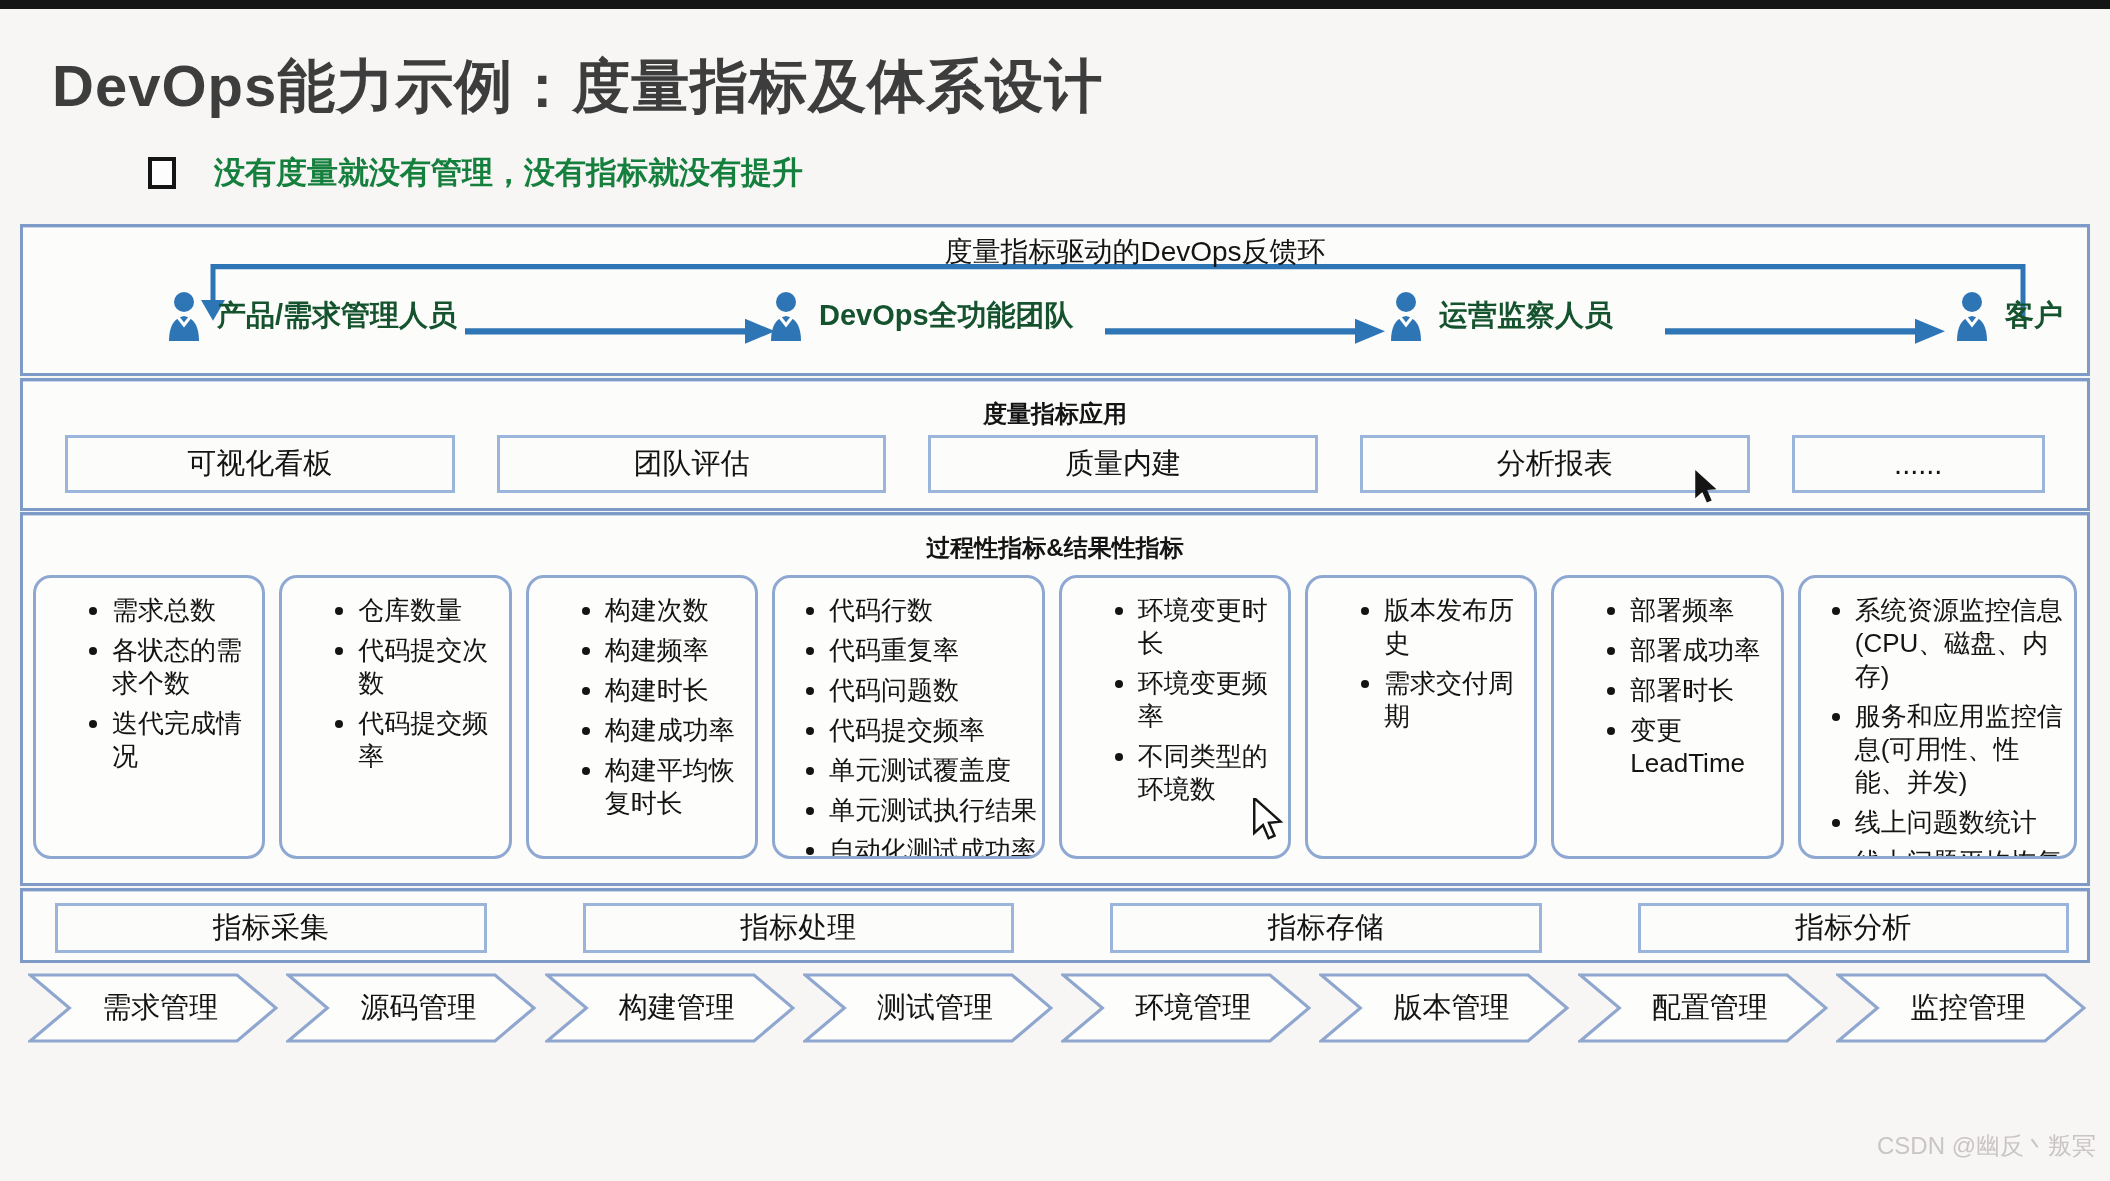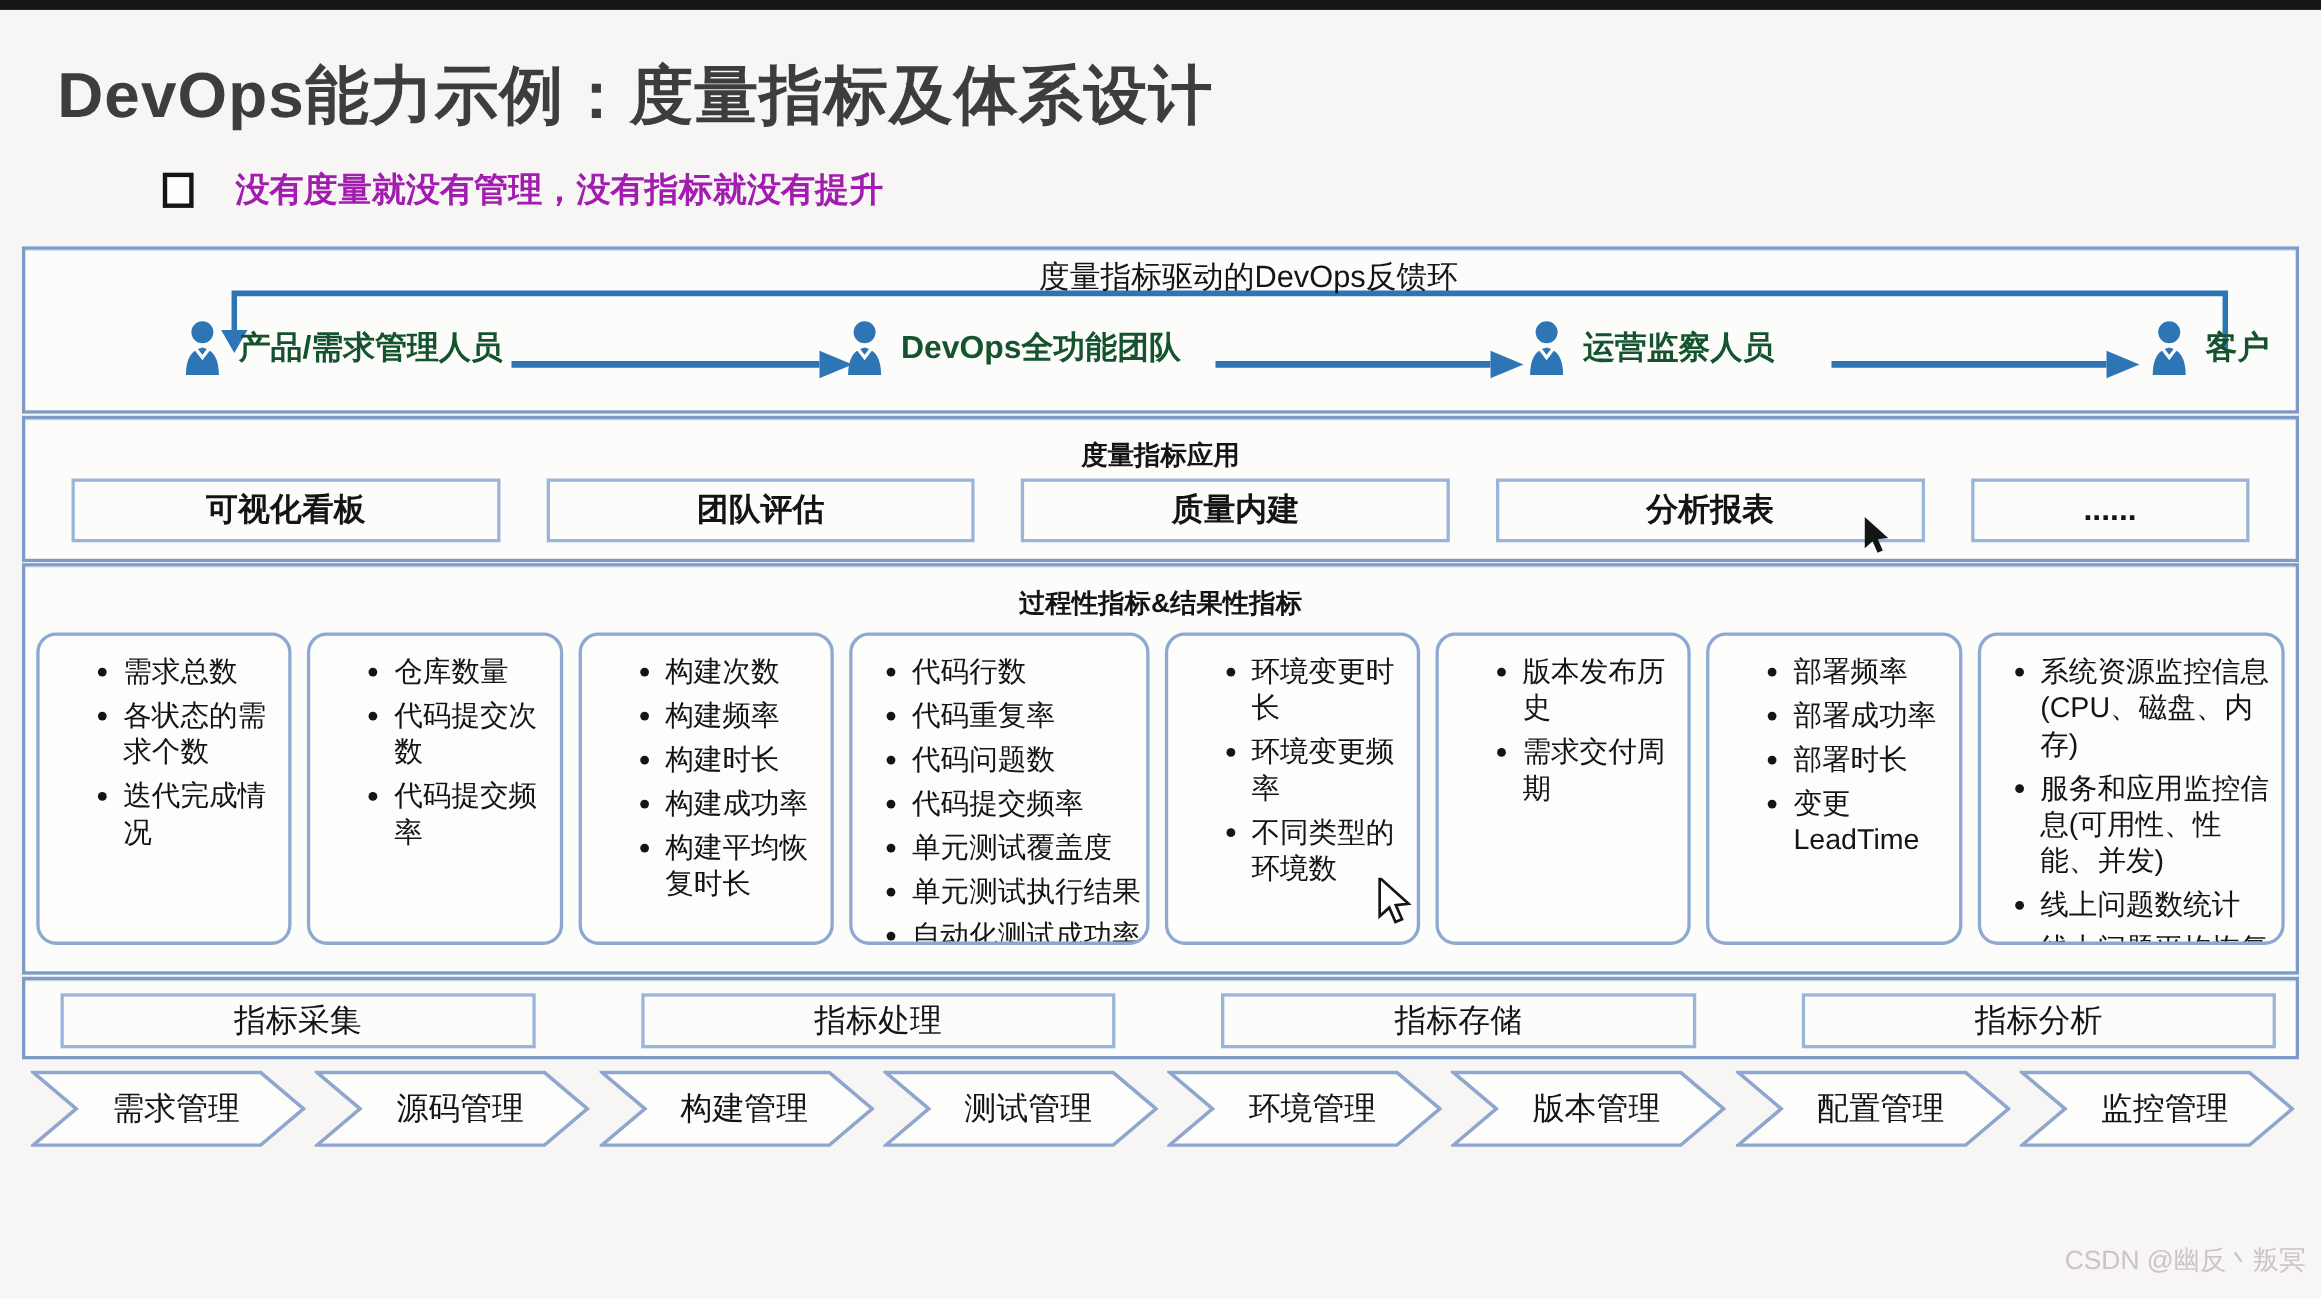--- a/index.html
+++ b/index.html
@@ -9,21 +9,21 @@
     font-family:"Liberation Sans","DejaVu Sans",sans-serif;
     color:#1c1c1c;
   }
   .topbar{position:absolute;left:0;top:0;width:100%;height:9px;background:#151515;}
   .page-title{
     position:absolute;left:52px;top:48px;font-size:58px;font-weight:800;
     color:#3d3d3d;letter-spacing:1px;white-space:nowrap;
   }
   .subtitle-row{position:absolute;left:148px;top:152px;display:flex;align-items:center;gap:38px;}
   .square-bullet{width:20px;height:24px;border:4px solid #141414;background:#fdfdfd;}
-  .subtitle-text{font-size:31px;font-weight:700;color:#a21caf;white-space:nowrap;}
+  .subtitle-text{font-size:31px;font-weight:700;color:#15803d;white-space:nowrap;}
 
   .panel{
     position:absolute;left:20px;width:2064px;background:#fcfcfb;
     border:3px solid #7e9bc8;box-shadow:0 1px 0 #c8d4e8 inset;
   }
   .panel-1{top:224px;height:146px;}
   .panel-2{top:378px;height:127px;}
   .panel-3{top:512px;height:368px;}
   .panel-4{top:888px;height:69px;}
 
@@ -42,21 +42,21 @@
   .section-title{
     position:absolute;top:17px;left:0;width:100%;text-align:center;
     font-size:24px;font-weight:700;color:#141414;
   }
   .app-row{
     position:absolute;top:54px;left:42px;right:42px;display:flex;gap:42px;
   }
   .app-btn{
     flex:1.55;height:52px;border:3px solid #9bb5da;background:#fcfcfb;
     display:flex;align-items:center;justify-content:center;
-    font-size:29px;color:#141414;white-space:nowrap;font-weight:bold;
+    font-size:29px;color:#141414;white-space:nowrap;
   }
   .app-btn.small{flex:1;}
 
   .metric-row{
     position:absolute;top:60px;left:10px;right:10px;bottom:24px;
     display:flex;gap:14px;
   }
   .metric-col{
     flex:1;border:3px solid #8fa8d2;border-radius:18px;background:#fdfdfc;
     padding:16px 3px 8px 0;overflow:hidden;

